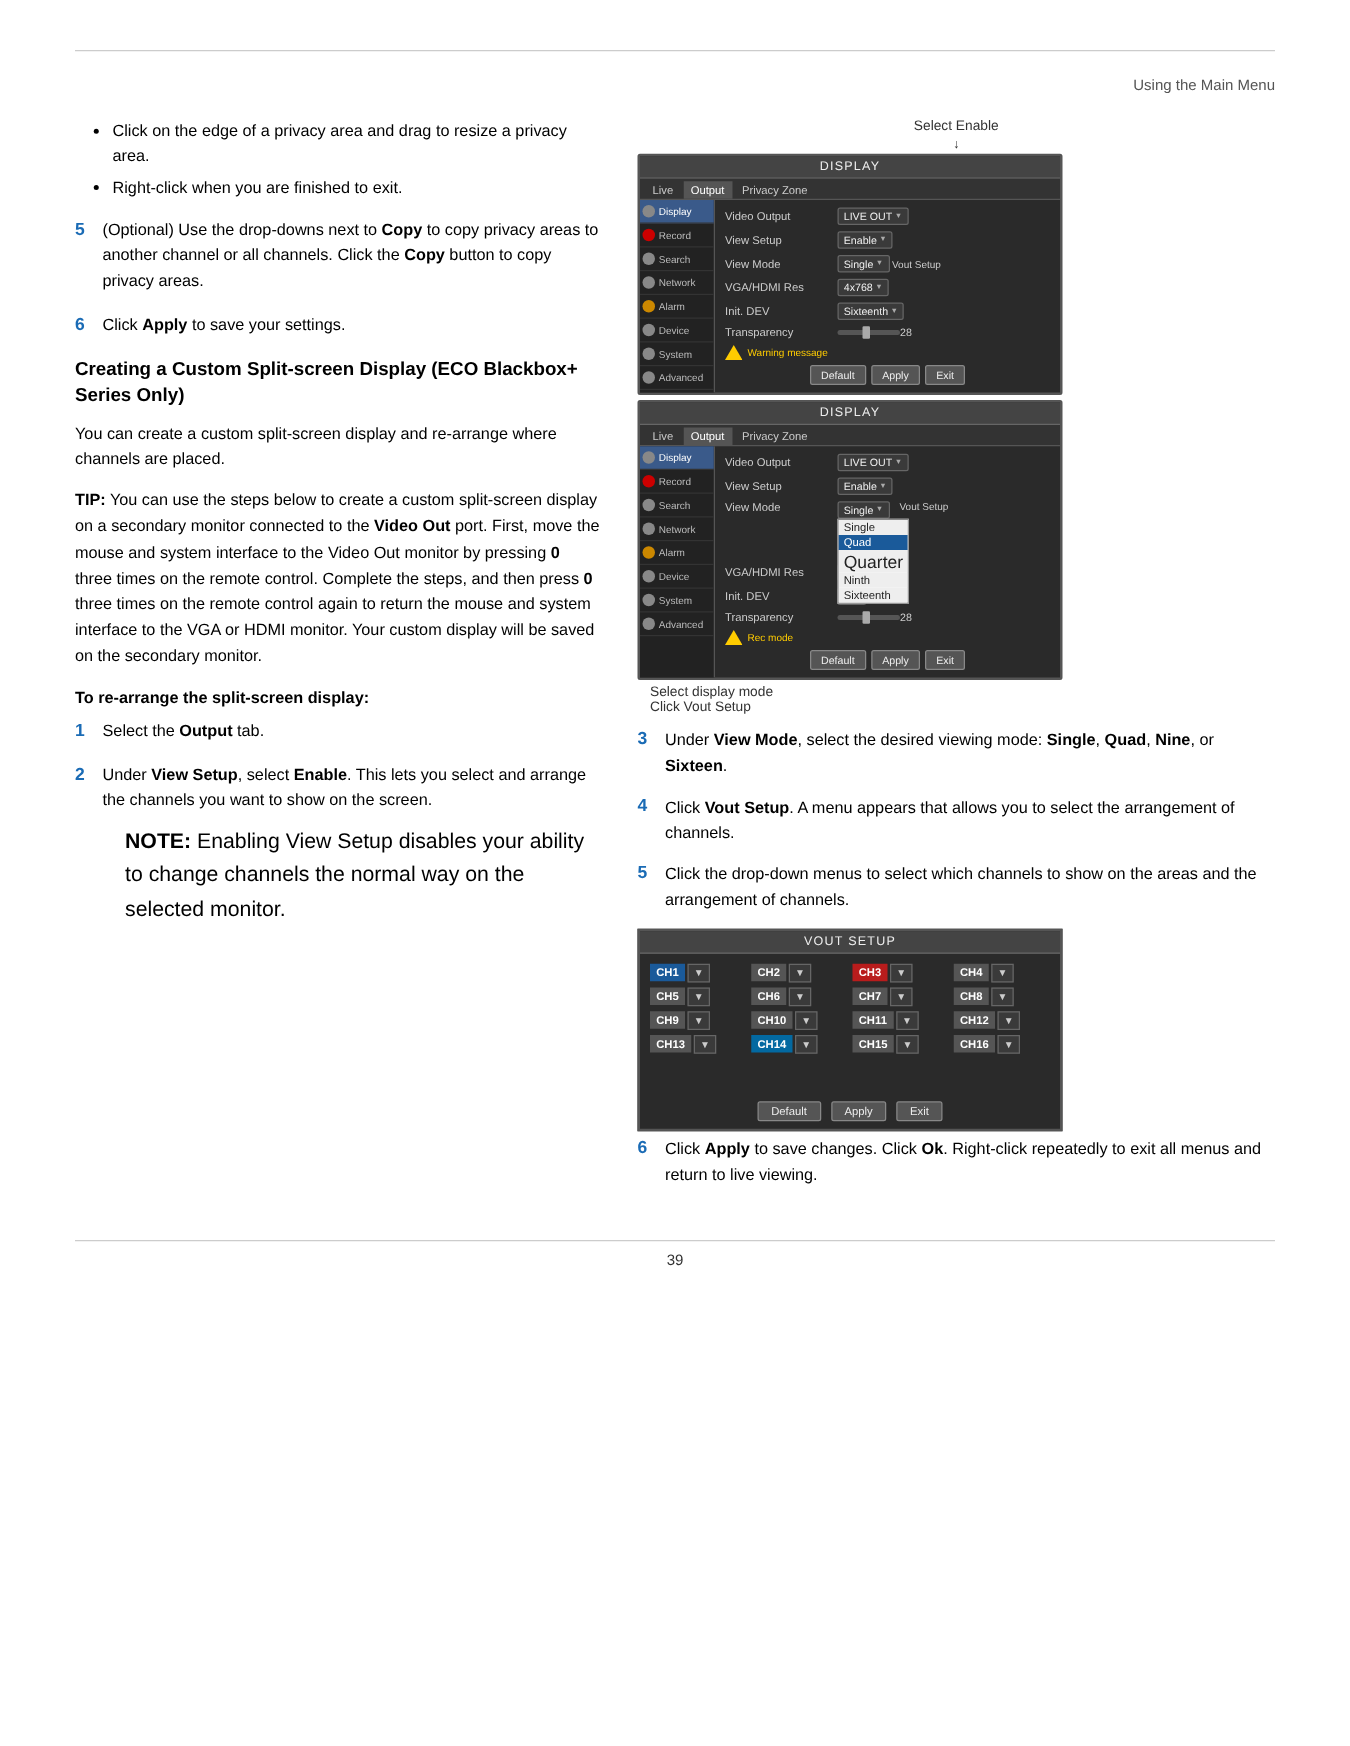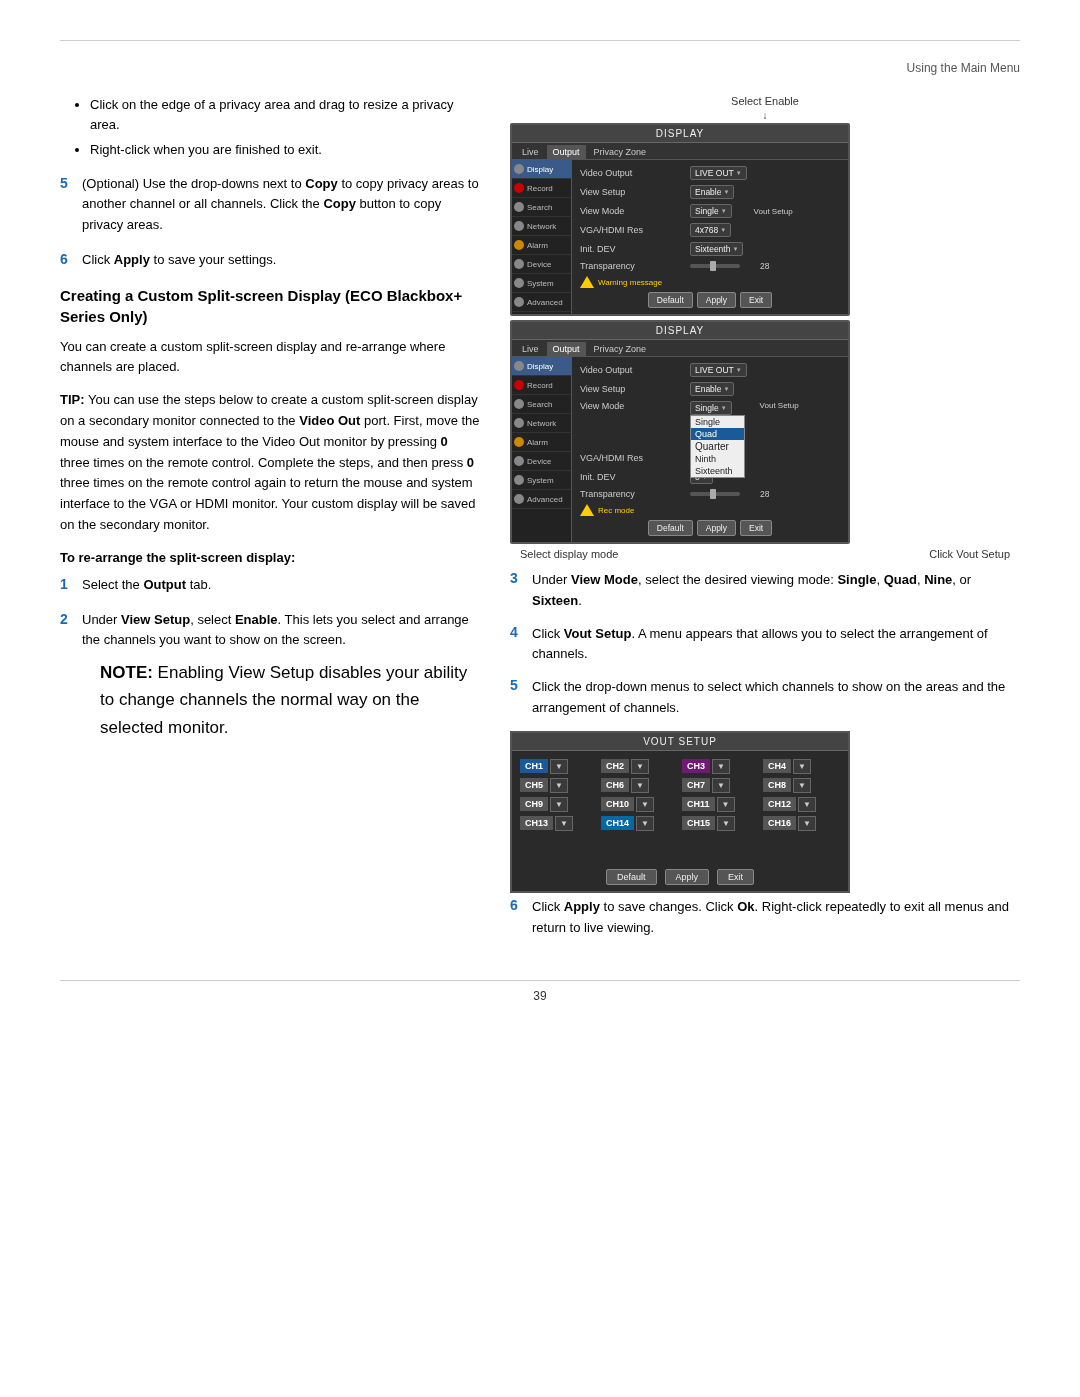--- a/index.html
+++ b/index.html
@@ -208,21 +208,21 @@
 
     .disp-main {
       flex: 1;
       padding: 6px 8px;
     }
 
     .disp-row {
       display: flex;
       align-items: center;
       margin-bottom: 5px;
-      gap: 20px;
+      gap: 0;
       font-size: 9.5px;
     }
 
     .disp-label {
       min-width: 90px;
       color: #ccc;
       font-size: 9px;
     }
 
     .disp-value-highlight {
@@ -284,20 +284,21 @@
       cursor: pointer;
     }
 
     .screenshot-label {
       display: flex;
       justify-content: space-between;
       font-size: 11px;
       color: #333;
       margin-bottom: 10px;
       padding: 0 10px;
+      flex-direction: column;
     }
 
     
     .vout-container {
       width: 340px;
       border: 2px solid #555;
       background: #2a2a2a;
       margin-bottom: 4px;
     }
 
@@ -645,21 +646,21 @@
                 <span class="disp-dropdown disp-value-highlight" style="font-size:8.5px;">Enable</span>
               </div>
               <div class="disp-row" style="position:relative; align-items:flex-start;">
                 <span class="disp-label">View Mode</span>
                 <div style="position:relative; display:inline-block;">
                   <span class="disp-dropdown" style="font-size:8.5px;">Single</span>
                   
                   <div style="position:absolute; left:0; top:14px; background:#fff; border:1px solid #888; z-index:10; min-width:55px;">
                     <div style="padding:1px 4px; font-size:9px; color:#222; background:#eee;">Single</div>
                     <div style="padding:1px 4px; font-size:9px; color:#fff; background:#1a5a9a;">Quad</div>
-                    <div style="padding:1px 4px; font-size:10px; color:#222; background:#eee;">Quarter</div>
+                    <div style="padding:1px 4px; font-size:14px; color:#222; background:#eee;">Quarter</div>
                     <div style="padding:1px 4px; font-size:9px; color:#222; background:#eee;">Ninth</div>
                     <div style="padding:1px 4px; font-size:9px; color:#222; background:#eee;">Sixteenth</div>
                   </div>
                 </div>
                 <span style="font-size:8px; color:#ccc; margin-left:8px;">Vout Setup</span>
               </div>
               <div class="disp-row" style="margin-top:36px;">
                 <span class="disp-label">VGA/HDMI Res</span>
                 <span class="disp-dropdown" style="font-size:8.5px;">4x768</span>
               </div>
@@ -718,21 +719,21 @@
 
           <div class="vout-cell">
             <span class="vout-cell-label">CH1</span>
             <span class="vout-cell-drop">▼</span>
           </div>
           <div class="vout-cell">
             <span class="vout-cell-label" style="background:#555;">CH2</span>
             <span class="vout-cell-drop">▼</span>
           </div>
           <div class="vout-cell">
-            <span class="vout-cell-label" style="background:#701a75;">CH3</span>
+            <span class="vout-cell-label" style="background:#b91c1c;">CH3</span>
             <span class="vout-cell-drop">▼</span>
           </div>
           <div class="vout-cell">
             <span class="vout-cell-label" style="background:#555;">CH4</span>
             <span class="vout-cell-drop">▼</span>
           </div>
 
           <div class="vout-cell">
             <span class="vout-cell-label" style="background:#555;">CH5</span>
             <span class="vout-cell-drop">▼</span>

